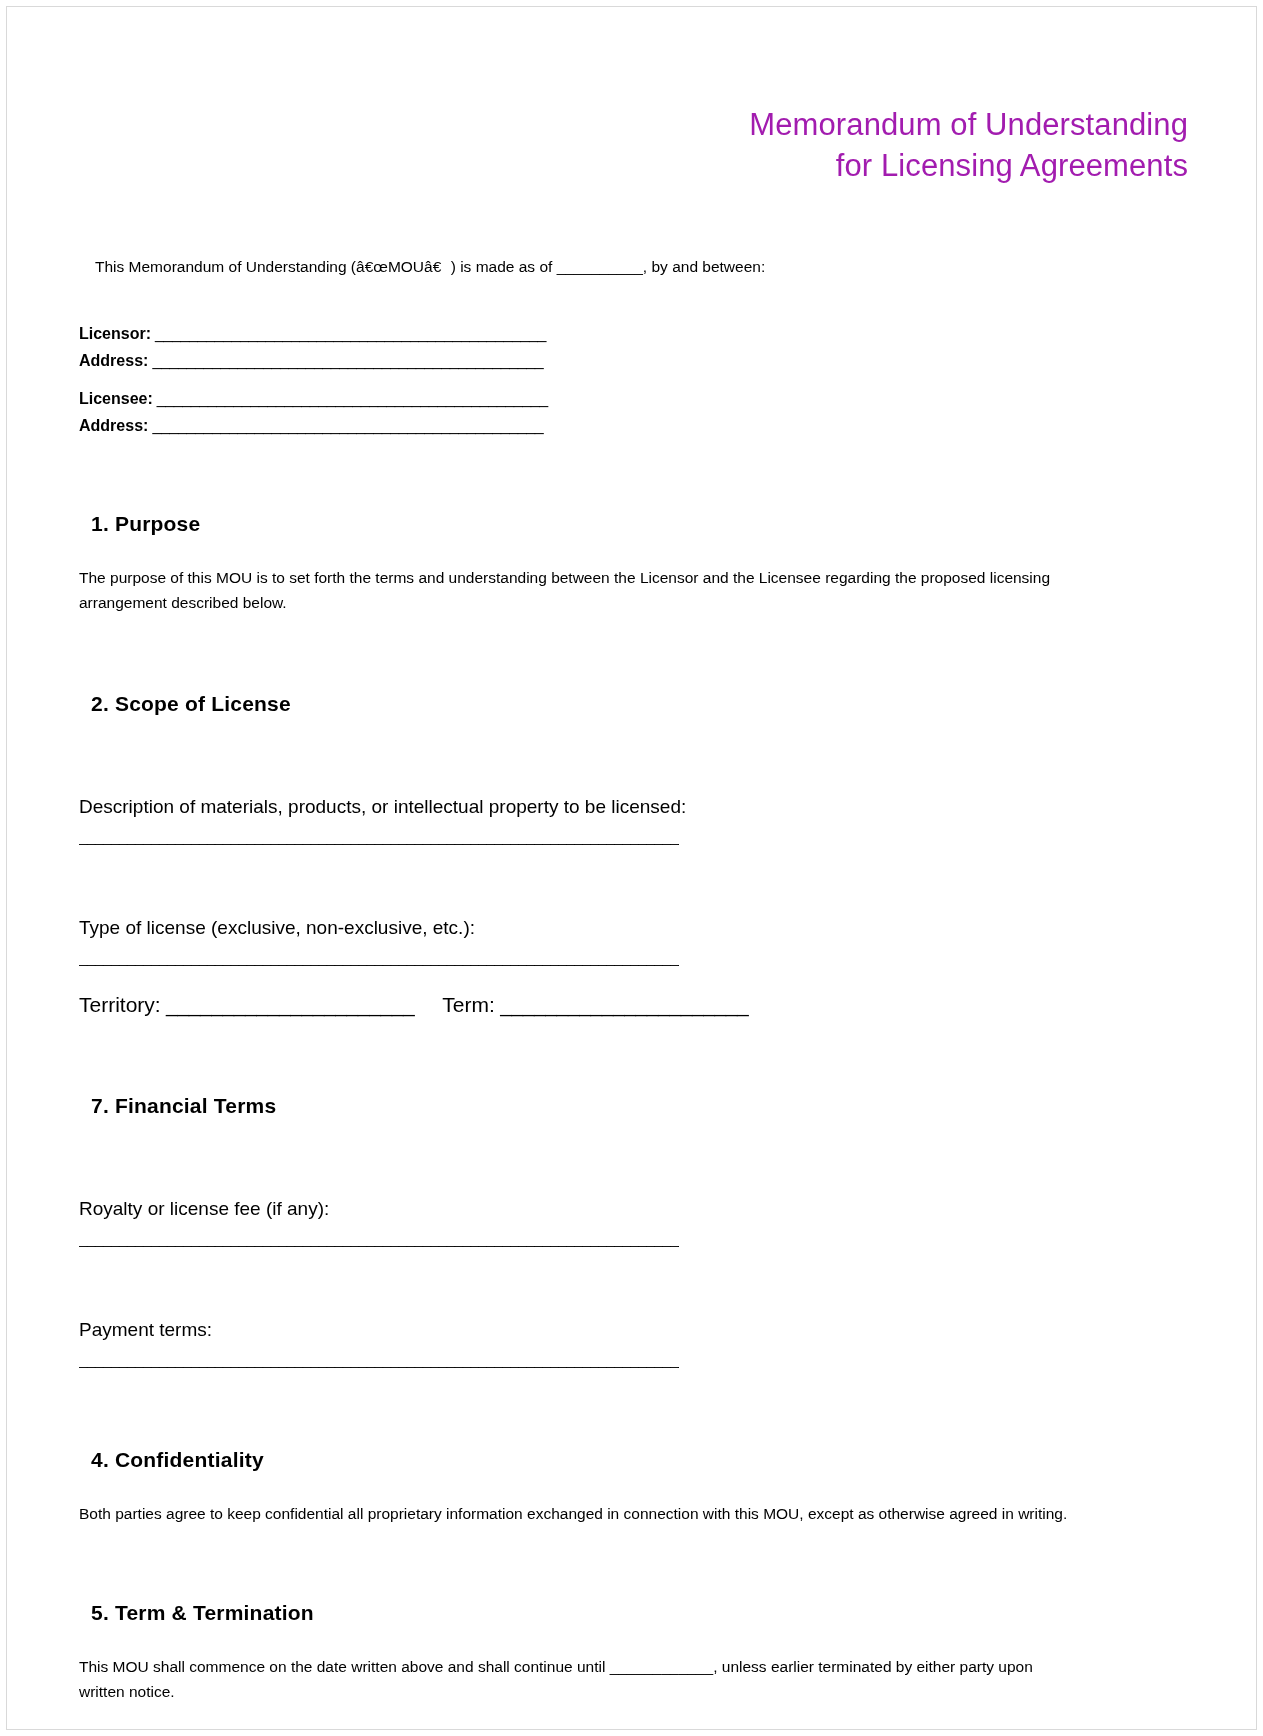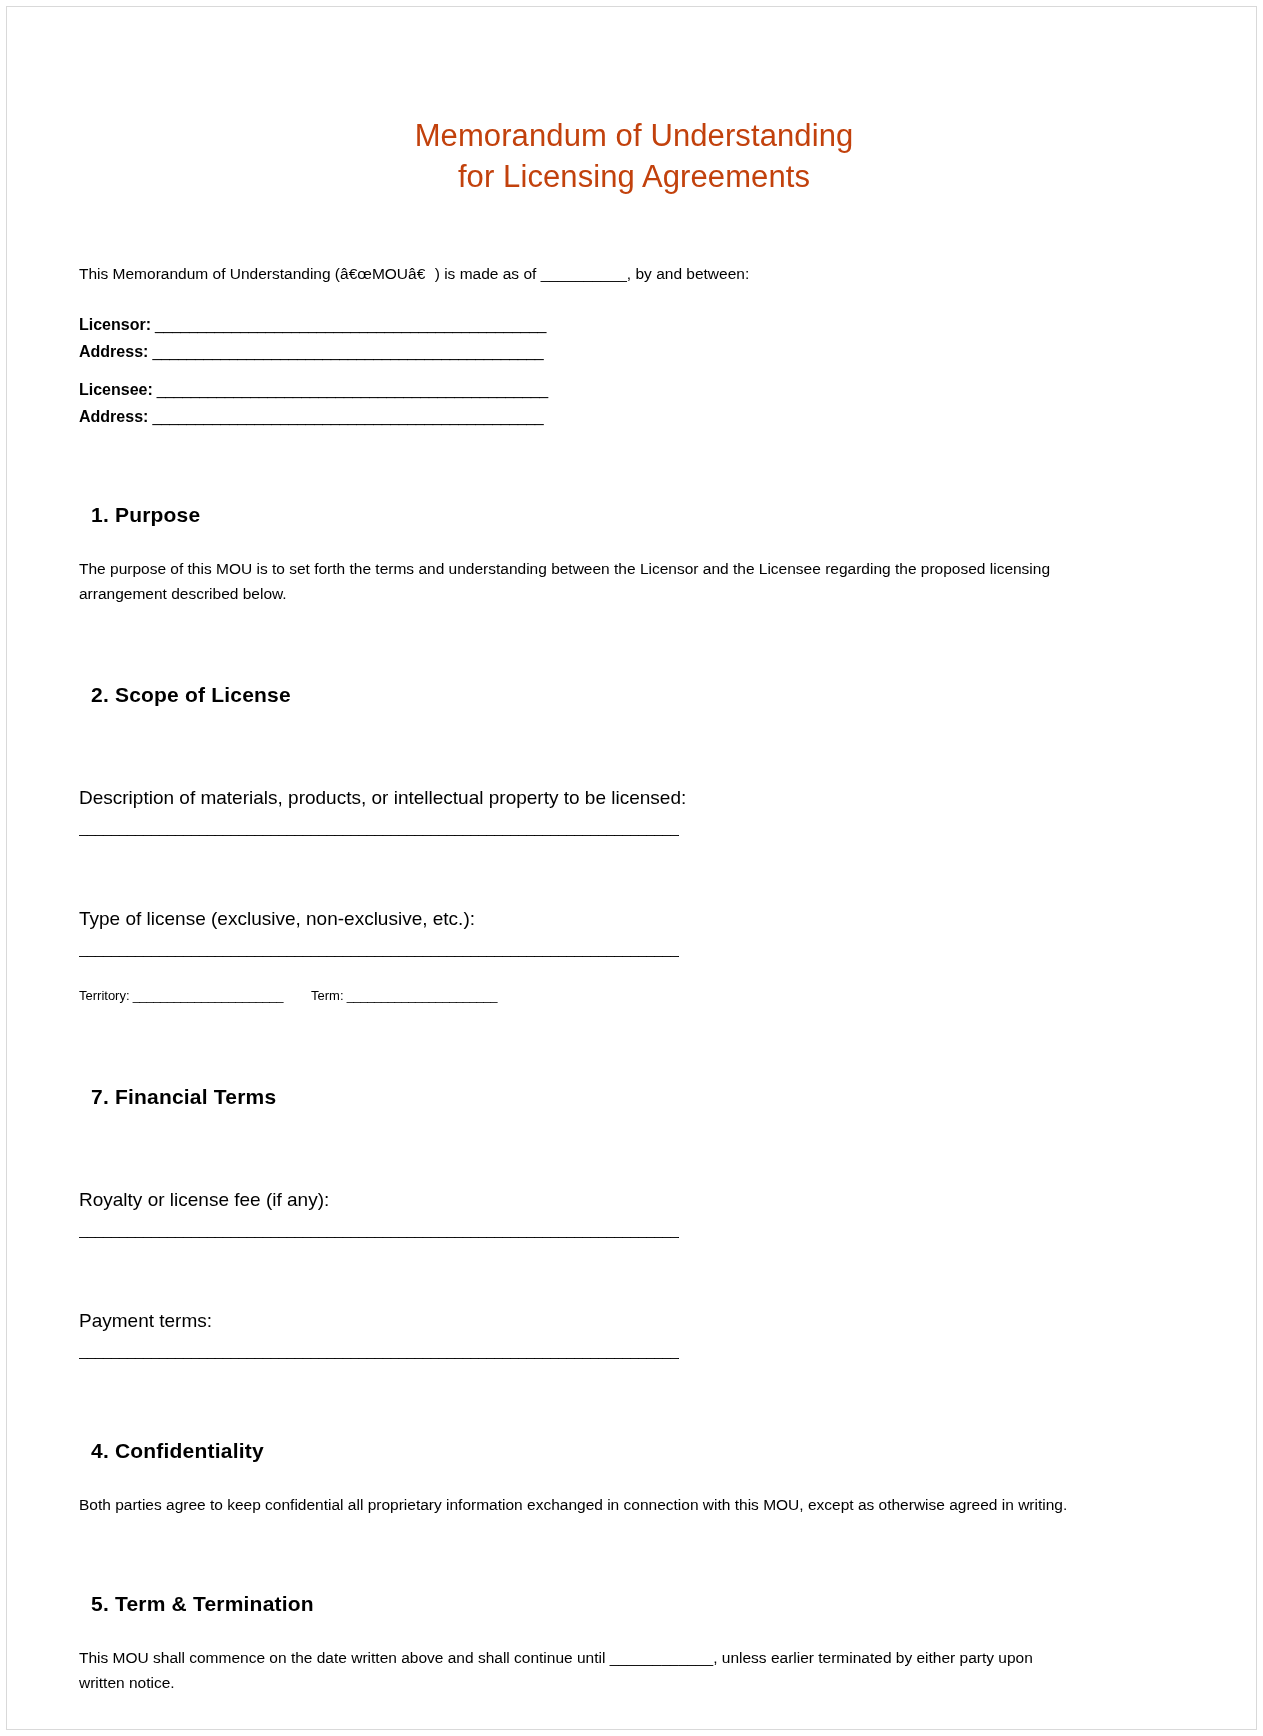--- a/index.html
+++ b/index.html
@@ -31,36 +31,36 @@
   }
   .content {
     position: absolute;
     left: 72px;
     top: 0;
     width: 1110px;
   }
 
   
   .doc-title {
-    text-align: center;
+    text-align: right;
     font-size: 31px;
     font-weight: 400;
     line-height: 41px;
-    color: #c2410c;
-    margin: 12px;
+    color: #a21caf;
+    margin: 1px;
     padding-top: 96px;
     letter-spacing: 0.1px;
   }
   .doc-title .line2 { display: block; }
 
   
   .intro {
     font-size: 15.5px;
     line-height: 22px;
-    margin: 0;
+    margin: 16px;
     padding-top: 54px;
   }
 
   
   .party-block {
     padding-top: 26px;
   }
   .party-row {
     font-size: 16px;
     line-height: 27px;
@@ -115,21 +115,21 @@
     white-space: nowrap;
     overflow: hidden;
     display: block;
     width: 600px;
     padding-top: 6px;
   }
 
   
   .inline-fields {
     padding-top: 22px;
-    font-size: 13px;
+    font-size: 21px;
     line-height: 24px;
     white-space: nowrap;
   }
   .inline-fields .sep { display: inline-block; width: 28px; }
   .inline-fields .rule { letter-spacing: -0.4px; }
 
   .spacer-end { height: 480px; }
 </style>
 </head>
 <body>

